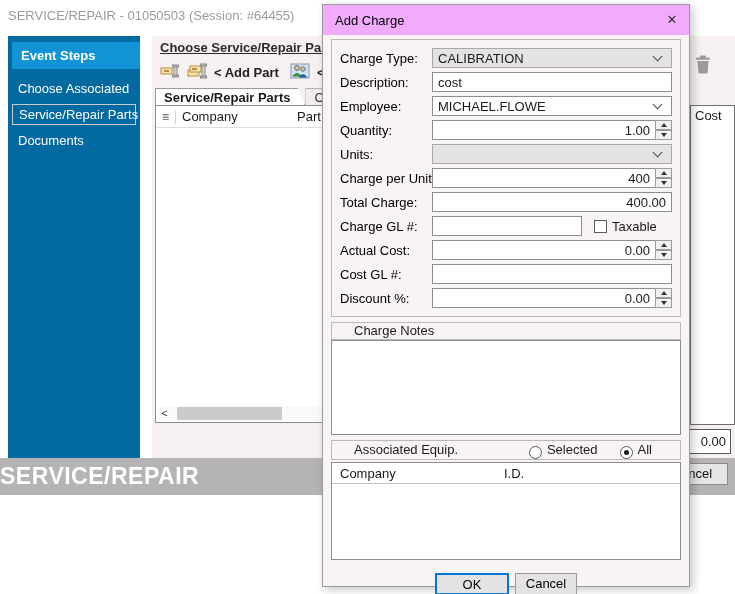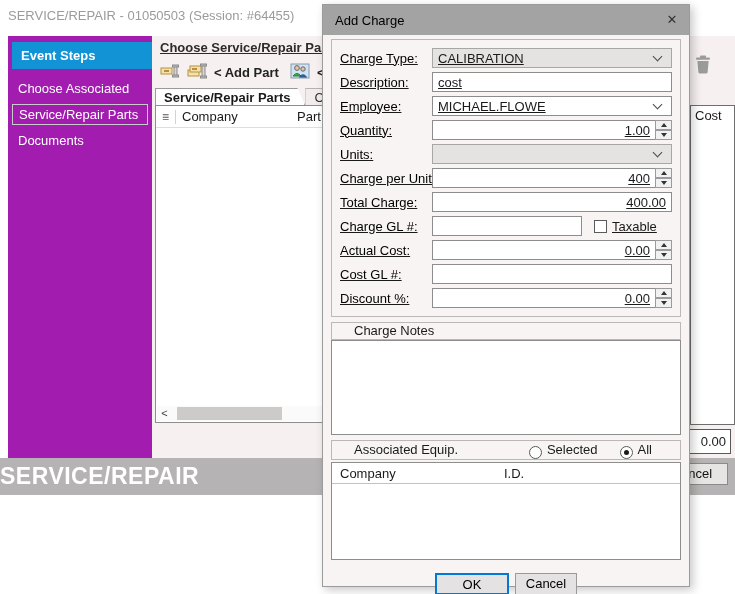--- a/index.html
+++ b/index.html
@@ -4,21 +4,21 @@
 <style>
   * { margin:0; padding:0; box-sizing:border-box; }
   html,body { width:735px; height:594px; background:#ffffff; overflow:hidden;
               font-family:"Liberation Sans", sans-serif; font-size:13px; color:#1a1a1a; }
   .abs { position:absolute; }
   #app { position:relative; width:735px; height:594px; background:#fff; }
 
   
   #win-title { left:8px; top:8px; color:#9b9b9b; font-size:13px; white-space:nowrap; }
 
-  #sidebar { left:8px; top:36px; width:144px; height:422px; background:#a21caf; }
+  #sidebar { left:8px; top:36px; width:132px; height:422px; background:#0369a1; }
   #evt-band { position:absolute; left:4px; right:0; top:6px; height:27px; background:#1193d6;
               color:#fff; font-weight:bold; line-height:27px; padding-left:9px; }
   .side-item { color:#fff; padding-left:10px; margin-top:12px; white-space:nowrap; }
   .side-item.boxed { border:1px solid #c9cbcb; margin:8px 4px 0 4px; padding:2px 0 2px 6px; }
   .side-item.plain2 { margin-top:8px; }
 
   #main { left:152px; top:36px; width:583px; height:422px; background:#f6f1f0; overflow:hidden; }
   #heading { position:absolute; left:8px; top:4px; font-weight:bold; text-decoration:underline;
              color:#2e2a29; white-space:nowrap; }
   #toolbar { position:absolute; left:8px; top:24px; height:24px; display:flex; align-items:center; gap:7px; }
@@ -48,27 +48,27 @@
 
   #footer-bar { left:0; top:458px; width:735px; height:37px; background:#b5b3b3; }
   #footer-label { color:#fff; font-weight:bold; font-size:23px; line-height:37px; padding-left:0;
                   letter-spacing:0.5px; }
   #footer-cancel { position:absolute; left:678px; top:5px; width:50px; height:22px; background:#e7e5e4;
                    border:1px solid #8a8a8a; border-left:none; line-height:20px; padding-left:3px; color:#111; }
 
   
   #dialog { left:322px; top:4px; width:368px; height:583px; background:#f8f4f3;
             border:1px solid #9b9b9b; box-shadow:3px 3px 9px rgba(0,0,0,0.22); }
-  #dlg-titlebar { height:30px; background:#a3a3a3; display:flex; align-items:center; }
+  #dlg-titlebar { height:30px; background:#f0abfc; display:flex; align-items:center; }
   #dlg-title { padding-left:12px; color:#000; }
   #dlg-close { margin-left:auto; width:34px; height:30px; text-align:center; line-height:30px;
                color:#333; font-size:13px; }
   #dlg-content { padding:4px 8px 0 8px; }
 
-  #fields-group { border:1px solid #bbb8b7; padding:8px;text-decoration:underline; }
+  #fields-group { border:1px solid #bbb8b7; padding:8px; }
   .frow { display:flex; align-items:center; height:20px; margin-bottom:4px; }
   .frow:last-child { margin-bottom:0; }
   .flabel { width:92px; color:#000; white-space:nowrap; }
   .ctl { height:20px; border:1px solid #8d8d8d; background:#fff; display:flex; align-items:center;
          flex:1; overflow:hidden; }
   .ctl .val { padding:0 5px; white-space:nowrap; flex:1; }
   .ctl .val.right { text-align:right; }
   .combo.gray { background:#e5e3e2; border-color:#a9a7a6; }
   .chev { width:7px; height:7px; border-right:1.5px solid #4a4a4a; border-bottom:1.5px solid #4a4a4a;
           transform:rotate(45deg); margin:-3px 10px 0 0; flex:none; }

